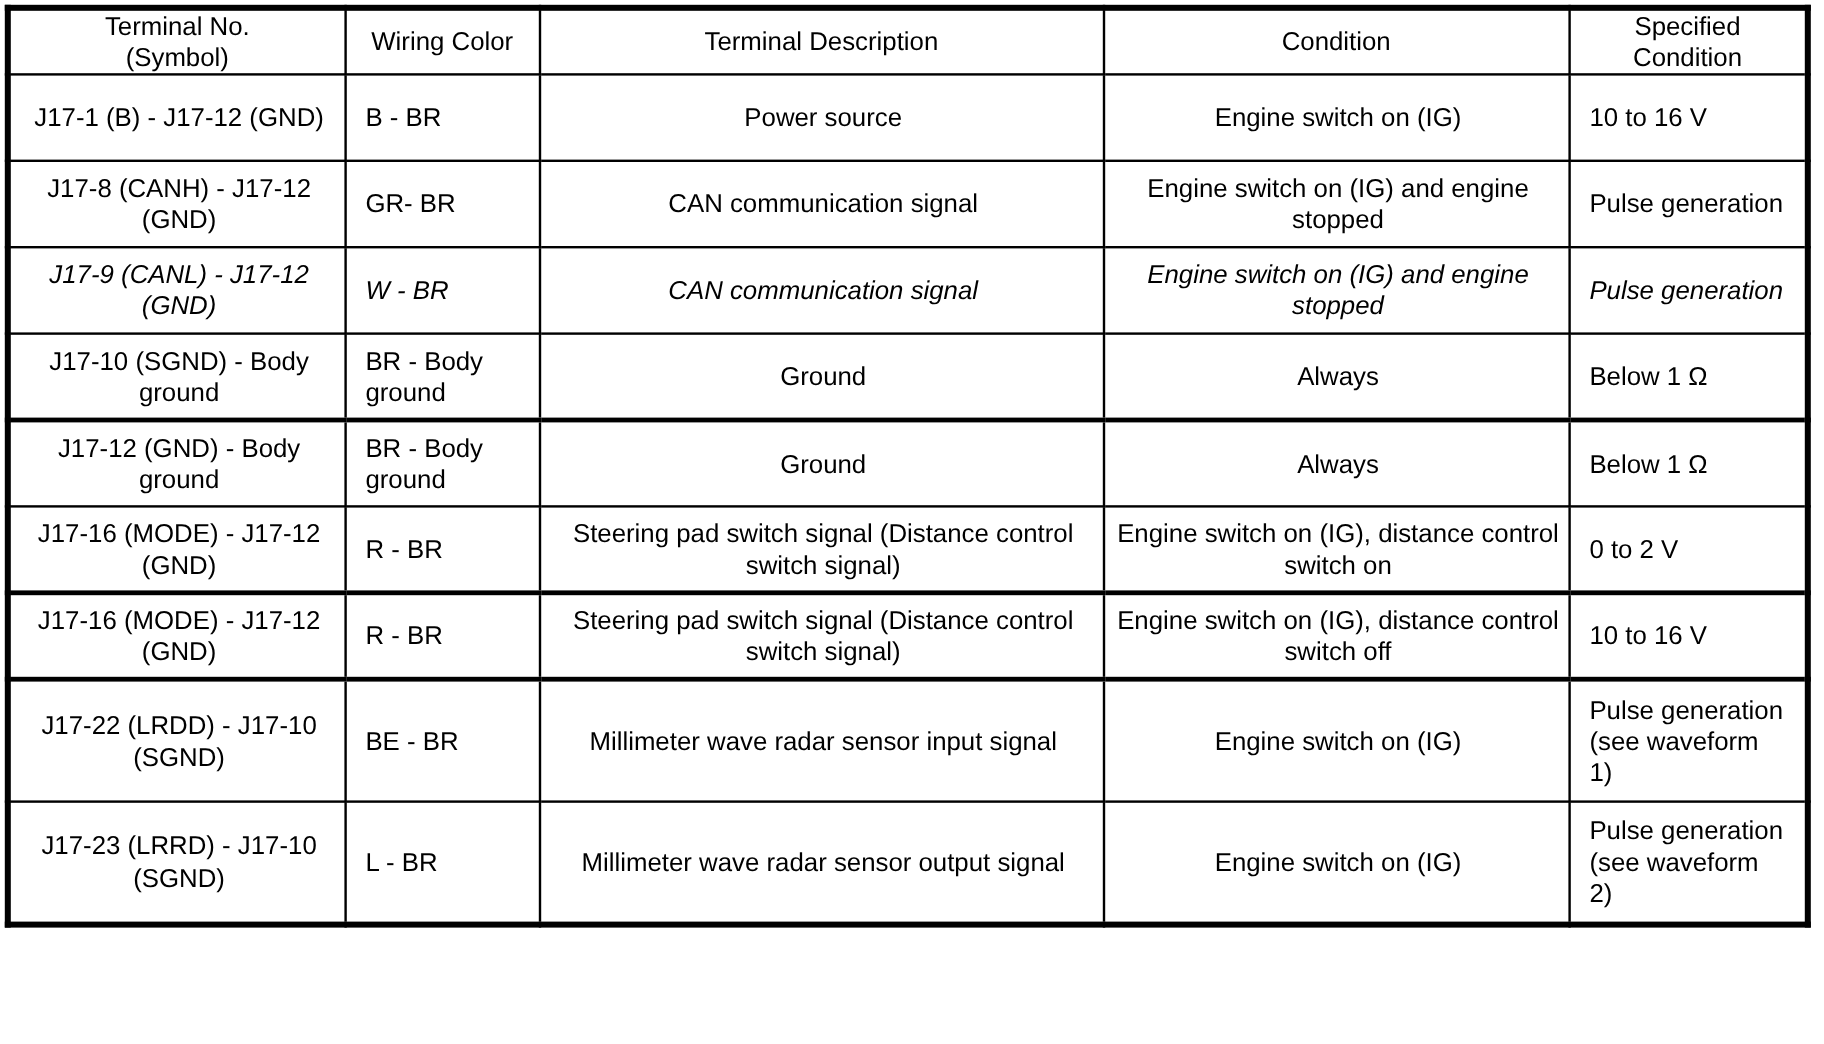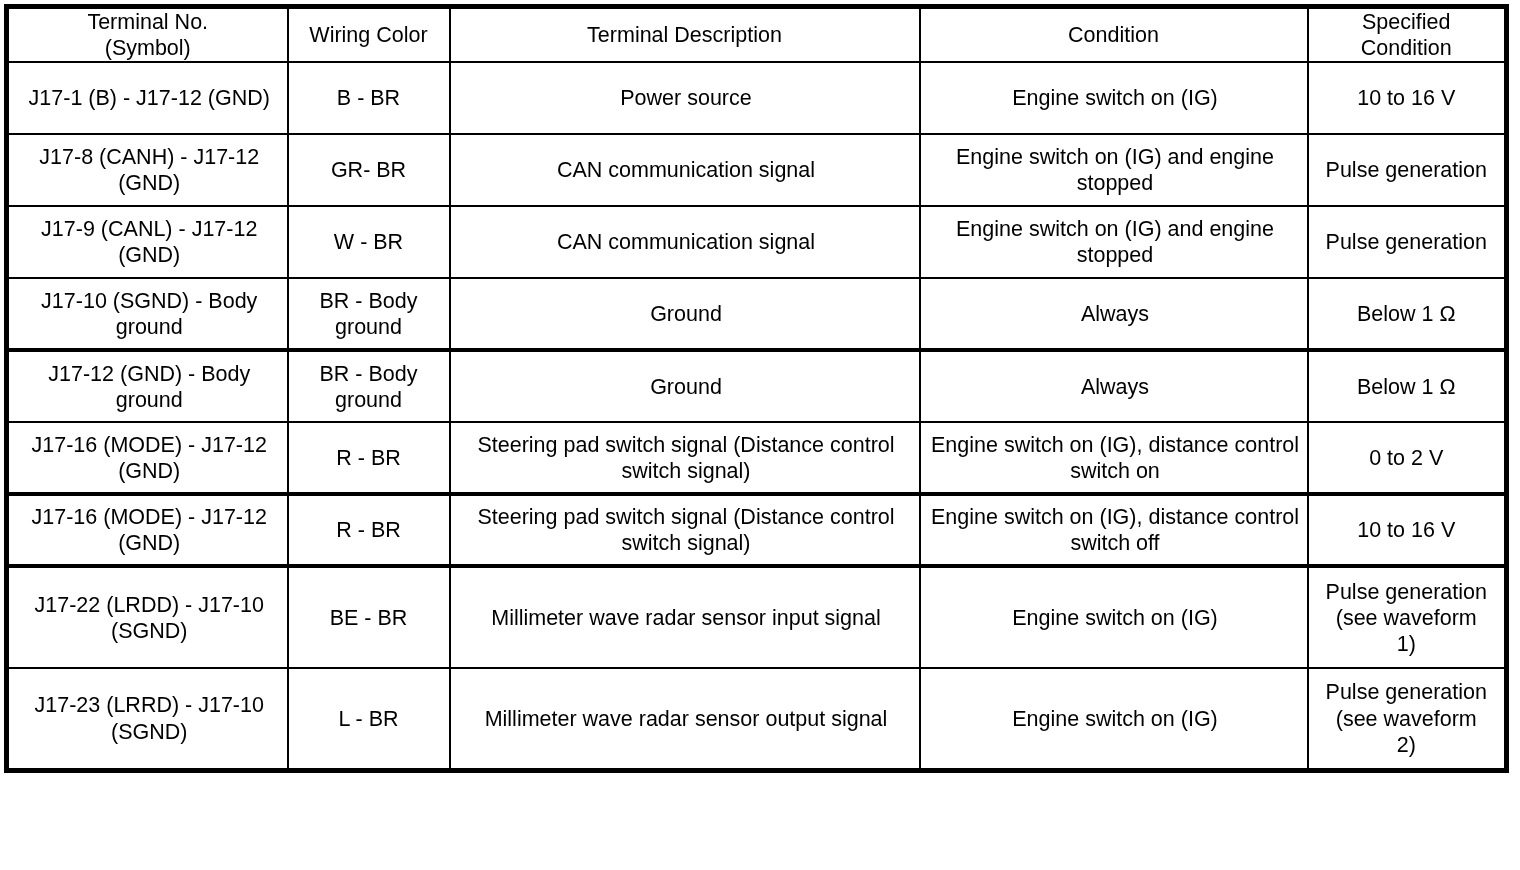--- a/index.html
+++ b/index.html
@@ -59,21 +59,21 @@
     border-bottom: 4px solid #000;
   }
   thead th .hdr-line { display: block; }
 
   
   tbody td.left-cell {
     text-align: center;
     padding: 6px 5px 6px 8px;
   }
   tbody td.center-cell {
-    text-align: center;
+    text-align: left;
     padding: 6px 16px;
   }
   tbody td.center-cell .ln { display: block; }
 
   
   tr.thick-top > td { border-top: 4px solid #000; }
 </style>
 </head>
 <body>
 
@@ -123,21 +123,21 @@
           <td class="left-cell">J17-8 (CANH) - J17-12 (GND)</td>
           <td class="center-cell">
             <span class="ln">GR- BR</span>
           </td>
           <td class="left-cell">CAN communication signal</td>
           <td class="left-cell">Engine switch on (IG) and engine stopped</td>
           <td class="center-cell">
             <span class="ln">Pulse generation</span>
           </td>
         </tr>
-        <tr style="height: 72px;">
+        <tr style="height: 72px; font-style: italic;">
           <td class="left-cell">J17-9 (CANL) - J17-12 (GND)</td>
           <td class="center-cell">
             <span class="ln">W - BR</span>
           </td>
           <td class="left-cell">CAN communication signal</td>
           <td class="left-cell">Engine switch on (IG) and engine stopped</td>
           <td class="center-cell">
             <span class="ln">Pulse generation</span>
           </td>
         </tr>

